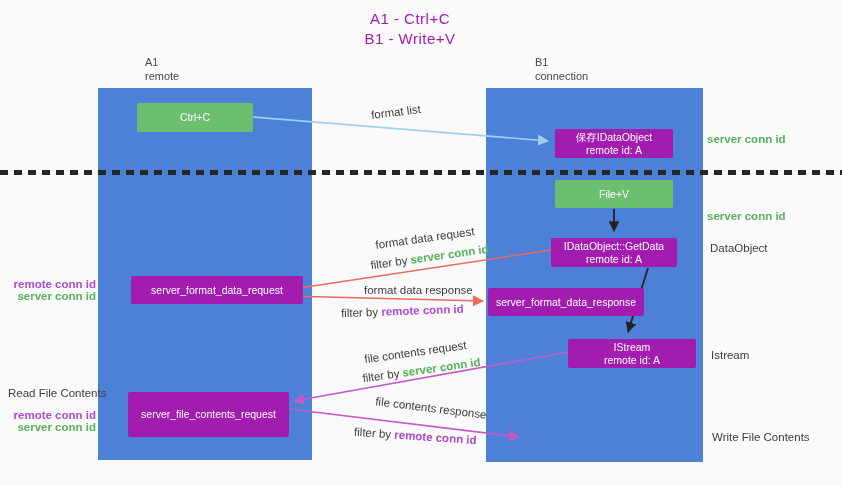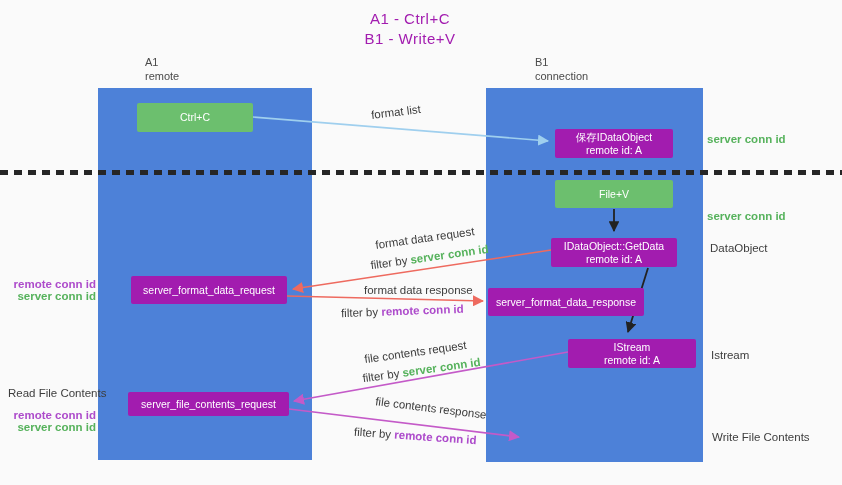--- a/index.html
+++ b/index.html
@@ -96,34 +96,34 @@
 
   <div class="abs node green" style="left:555px;top:180px;width:118px;height:28px;">
     <div>File+V</div>
   </div>
 
   <div class="abs node orange" style="left:551px;top:238px;width:126px;height:29px;">
     <div>IDataObject::GetData</div>
     <div>remote id: A</div>
   </div>
 
-  <div class="abs node orange" style="left:131px;top:276px;width:156px;height:28px;">
+  <div class="abs node orange" style="left:131px;top:276px;width:172px;height:28px;">
     <div>server_format_data_request</div>
   </div>
 
   <div class="abs node orange" style="left:488px;top:288px;width:156px;height:28px;">
     <div>server_format_data_response</div>
   </div>
 
   <div class="abs node orange" style="left:568px;top:339px;width:128px;height:29px;">
     <div>IStream</div>
     <div>remote id: A</div>
   </div>
 
-  <div class="abs node orange" style="left:128px;top:392px;width:161px;height:24px;">
+  <div class="abs node orange" style="left:128px;top:392px;width:161px;height:45px;">
     <div>server_file_contents_request</div>
   </div>
 
 
   <div class="abs lbl center" style="left:371px;top:106px;transform:rotate(-7deg);">format list</div>
 
   <div class="abs lbl center" style="left:375px;top:232px;transform:rotate(-8deg);">format data request</div>
   <div class="abs lbl center" style="left:370px;top:251px;transform:rotate(-8deg);">
     <span>filter by</span>
     <span class="green-t">server conn id</span>

